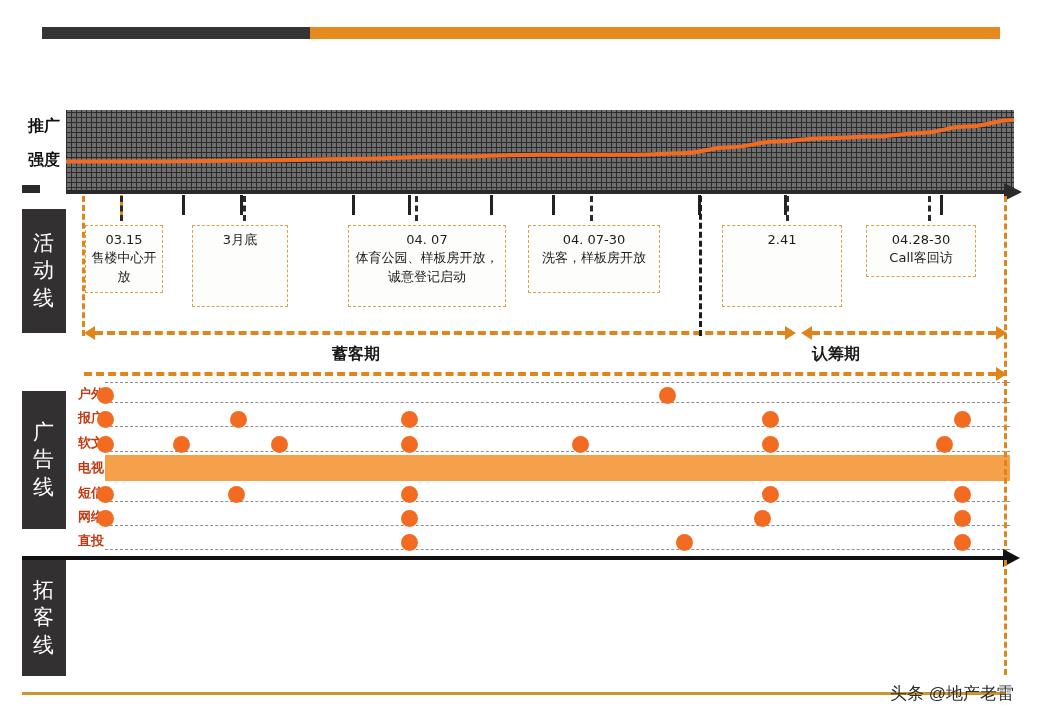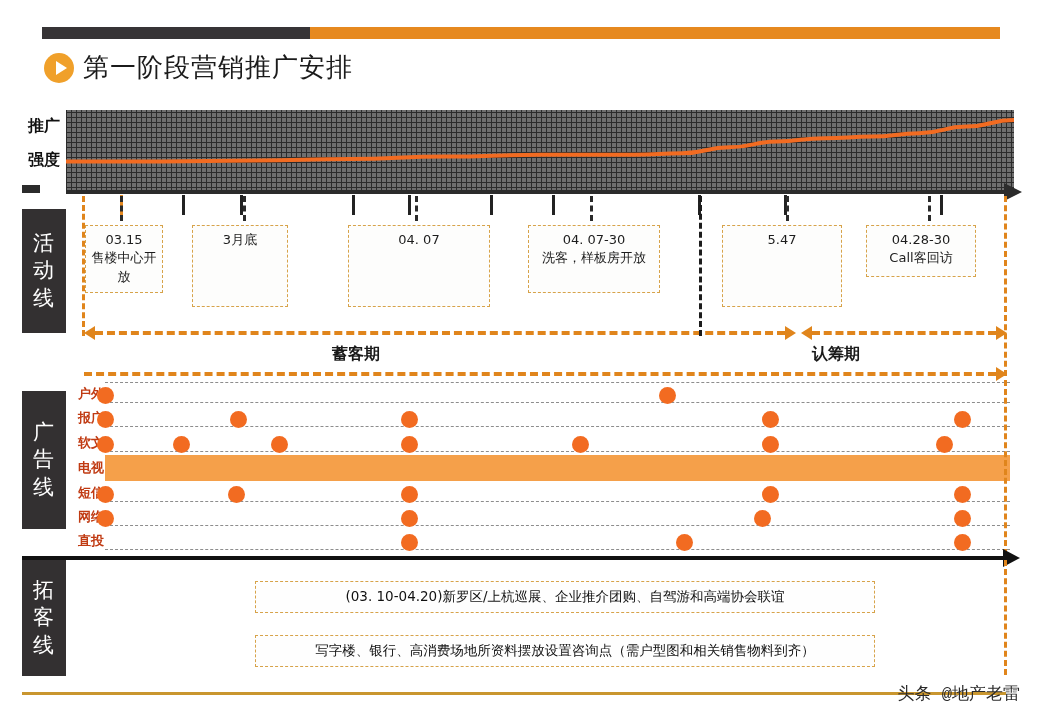--- a/index.html
+++ b/index.html
@@ -85,39 +85,33 @@
 
   
   .exp-line { position: absolute; left: 22px; top: 556px; width: 984px; height: 4px; background: #111; }
   .exp-arrow { position: absolute; left: 1003px; top: 549px; width: 0; height: 0;
                border-left: 17px solid #111; border-top: 9px solid transparent; border-bottom: 9px solid transparent; }
   .exp-box { position: absolute; border: 1px dashed #d7a34a; background: #fefefe;
              font-family: "DejaVu Sans", sans-serif; font-size: 13.5px; color: #111;
              display: flex; align-items: center; justify-content: center; }
 
   .foot-rule { position: absolute; left: 22px; top: 692px; width: 984px; height: 3px; background: #c9962f; }
-  .watermark { position: absolute; right: 20px; top: 682px; font-size: 17px; color: #2b2b2b;
-               font-family: Liberation Mono, monospace; white-space: nowrap; }
+  .watermark { position: absolute; right: 26px; top: 682px; font-size: 17px; color: #2b2b2b;
+               font-family: Liberation Sans, sans-serif; white-space: nowrap; }
 </style>
 </head>
 <body>
 
 <div id="stage">
 
   <div class="hdr-bar">
     <div class="dark"></div>
     <div class="orng"></div>
   </div>
 
-  <div class="title-row">
-    <span class="play-ico">
-        <span class="tri"></span>
-      </span>
-    <span class="title-txt">第一阶段营销推广安排</span>
-  </div>
 
   <div class="axis-lbl" id="lbl-a">推广</div>
   <div class="axis-lbl" id="lbl-b">强度</div>
 
   <div class="chart-box">
     <svg id="curve-svg" width="948" height="83" viewBox="0 0 948 83" preserveAspectRatio="none">
         <path d="M0.0,51.5 C47.4,51.5 47.4,51.5 94.8,51.5 C142.2,51.5 142.2,50.6 189.6,50.6 C237.0,50.6 237.0,49.0 284.4,49.0 C331.8,49.0 331.8,46.5 379.2,46.5 C426.6,46.5 426.6,44.8 474.0,44.8 C497.7,44.8 497.7,44.8 521.4,44.8 C545.1,44.8 545.1,44.8 568.8,44.8 C592.5,44.8 592.5,43.2 616.2,43.2 C639.9,43.2 639.9,37.3 663.6,37.3 C687.3,37.3 687.3,31.5 711.0,31.5 C734.7,31.5 734.7,28.2 758.4,28.2 C782.1,28.2 782.1,26.6 805.8,26.6 C829.5,26.6 829.5,23.2 853.2,23.2 C876.9,23.2 876.9,16.6 900.6,16.6 C924.3,16.6 924.3,10.0 948.0,10.0" fill="none" stroke="#f26b21" stroke-width="4" stroke-linecap="round" vector-effect="non-scaling-stroke"></path>
       </svg>
   </div>
 
@@ -158,31 +152,32 @@
       <div class="conn" style="left: 120px; top: 196px; height: 25px;"></div>
       <div class="ev-box" style="left: 85px; top: 225px; width: 78px; min-height: 68px;">
         <div>03.15</div>
         <div>售楼中心开放</div>
       </div>
       <div class="conn" style="left: 243px; top: 196px; height: 25px;"></div>
       <div class="ev-box" style="left: 192px; top: 225px; width: 96px; min-height: 82px;">
         <div>3月底</div>
       </div>
       <div class="conn" style="left: 415px; top: 196px; height: 25px;"></div>
-      <div class="ev-box" style="left: 348px; top: 225px; width: 142px; min-height: 82px;">
+      <div class="ev-box" style="left: 348px; top: 225px; width: 158px; min-height: 82px;">
         <div>04. 07</div>
+        <div>体育公园、样板房开放，诚意登记启动</div>
       </div>
       <div class="conn" style="left: 590px; top: 196px; height: 25px;"></div>
       <div class="ev-box" style="left: 528px; top: 225px; width: 132px; min-height: 68px;">
         <div>04. 07-30</div>
         <div>洗客，样板房开放</div>
       </div>
       <div class="conn" style="left: 786px; top: 196px; height: 25px;"></div>
       <div class="ev-box" style="left: 722px; top: 225px; width: 120px; min-height: 82px;">
-        <div>5.47</div>
+        <div>2.41</div>
       </div>
       <div class="conn" style="left: 928px; top: 196px; height: 25px;"></div>
       <div class="ev-box" style="left: 866px; top: 225px; width: 110px; min-height: 52px;">
         <div>04.28-30</div>
         <div>Call客回访</div>
       </div>
     </div>
 
   <div class="ph-arrow" style="left:95px; top:331px; width:690px;"></div>
   <div class="ph-head l" style="left:84px; top:326px;"></div>
@@ -244,19 +239,17 @@
       <div class="dot" style="left: 754px; top: 510px;"></div>
       <div class="dot" style="left: 954px; top: 510px;"></div>
       <div class="dot" style="left: 401px; top: 534px;"></div>
       <div class="dot" style="left: 676px; top: 534px;"></div>
       <div class="dot" style="left: 954px; top: 534px;"></div>
     </div>
   <div class="v-split orange" style="left:1004px; top:380px; height:175px;"></div>
 
   <div class="exp-line"></div>
   <div class="exp-arrow"></div>
-  <div class="exp-box" style="left:255px; top:581px; width:620px; height:32px;">(03. 10-04.20)新罗区/上杭巡展、企业推介团购、自驾游和高端协会联谊</div>
-  <div class="exp-box" style="left:255px; top:635px; width:620px; height:32px;">写字楼、银行、高消费场地所资料摆放设置咨询点（需户型图和相关销售物料到齐）</div>
   <div class="v-split orange" style="left:1004px; top:560px; height:115px;"></div>
 
   <div class="foot-rule"></div>
   <div class="watermark">头条 @地产老雷</div>
 </div>
 
 </body></html>

